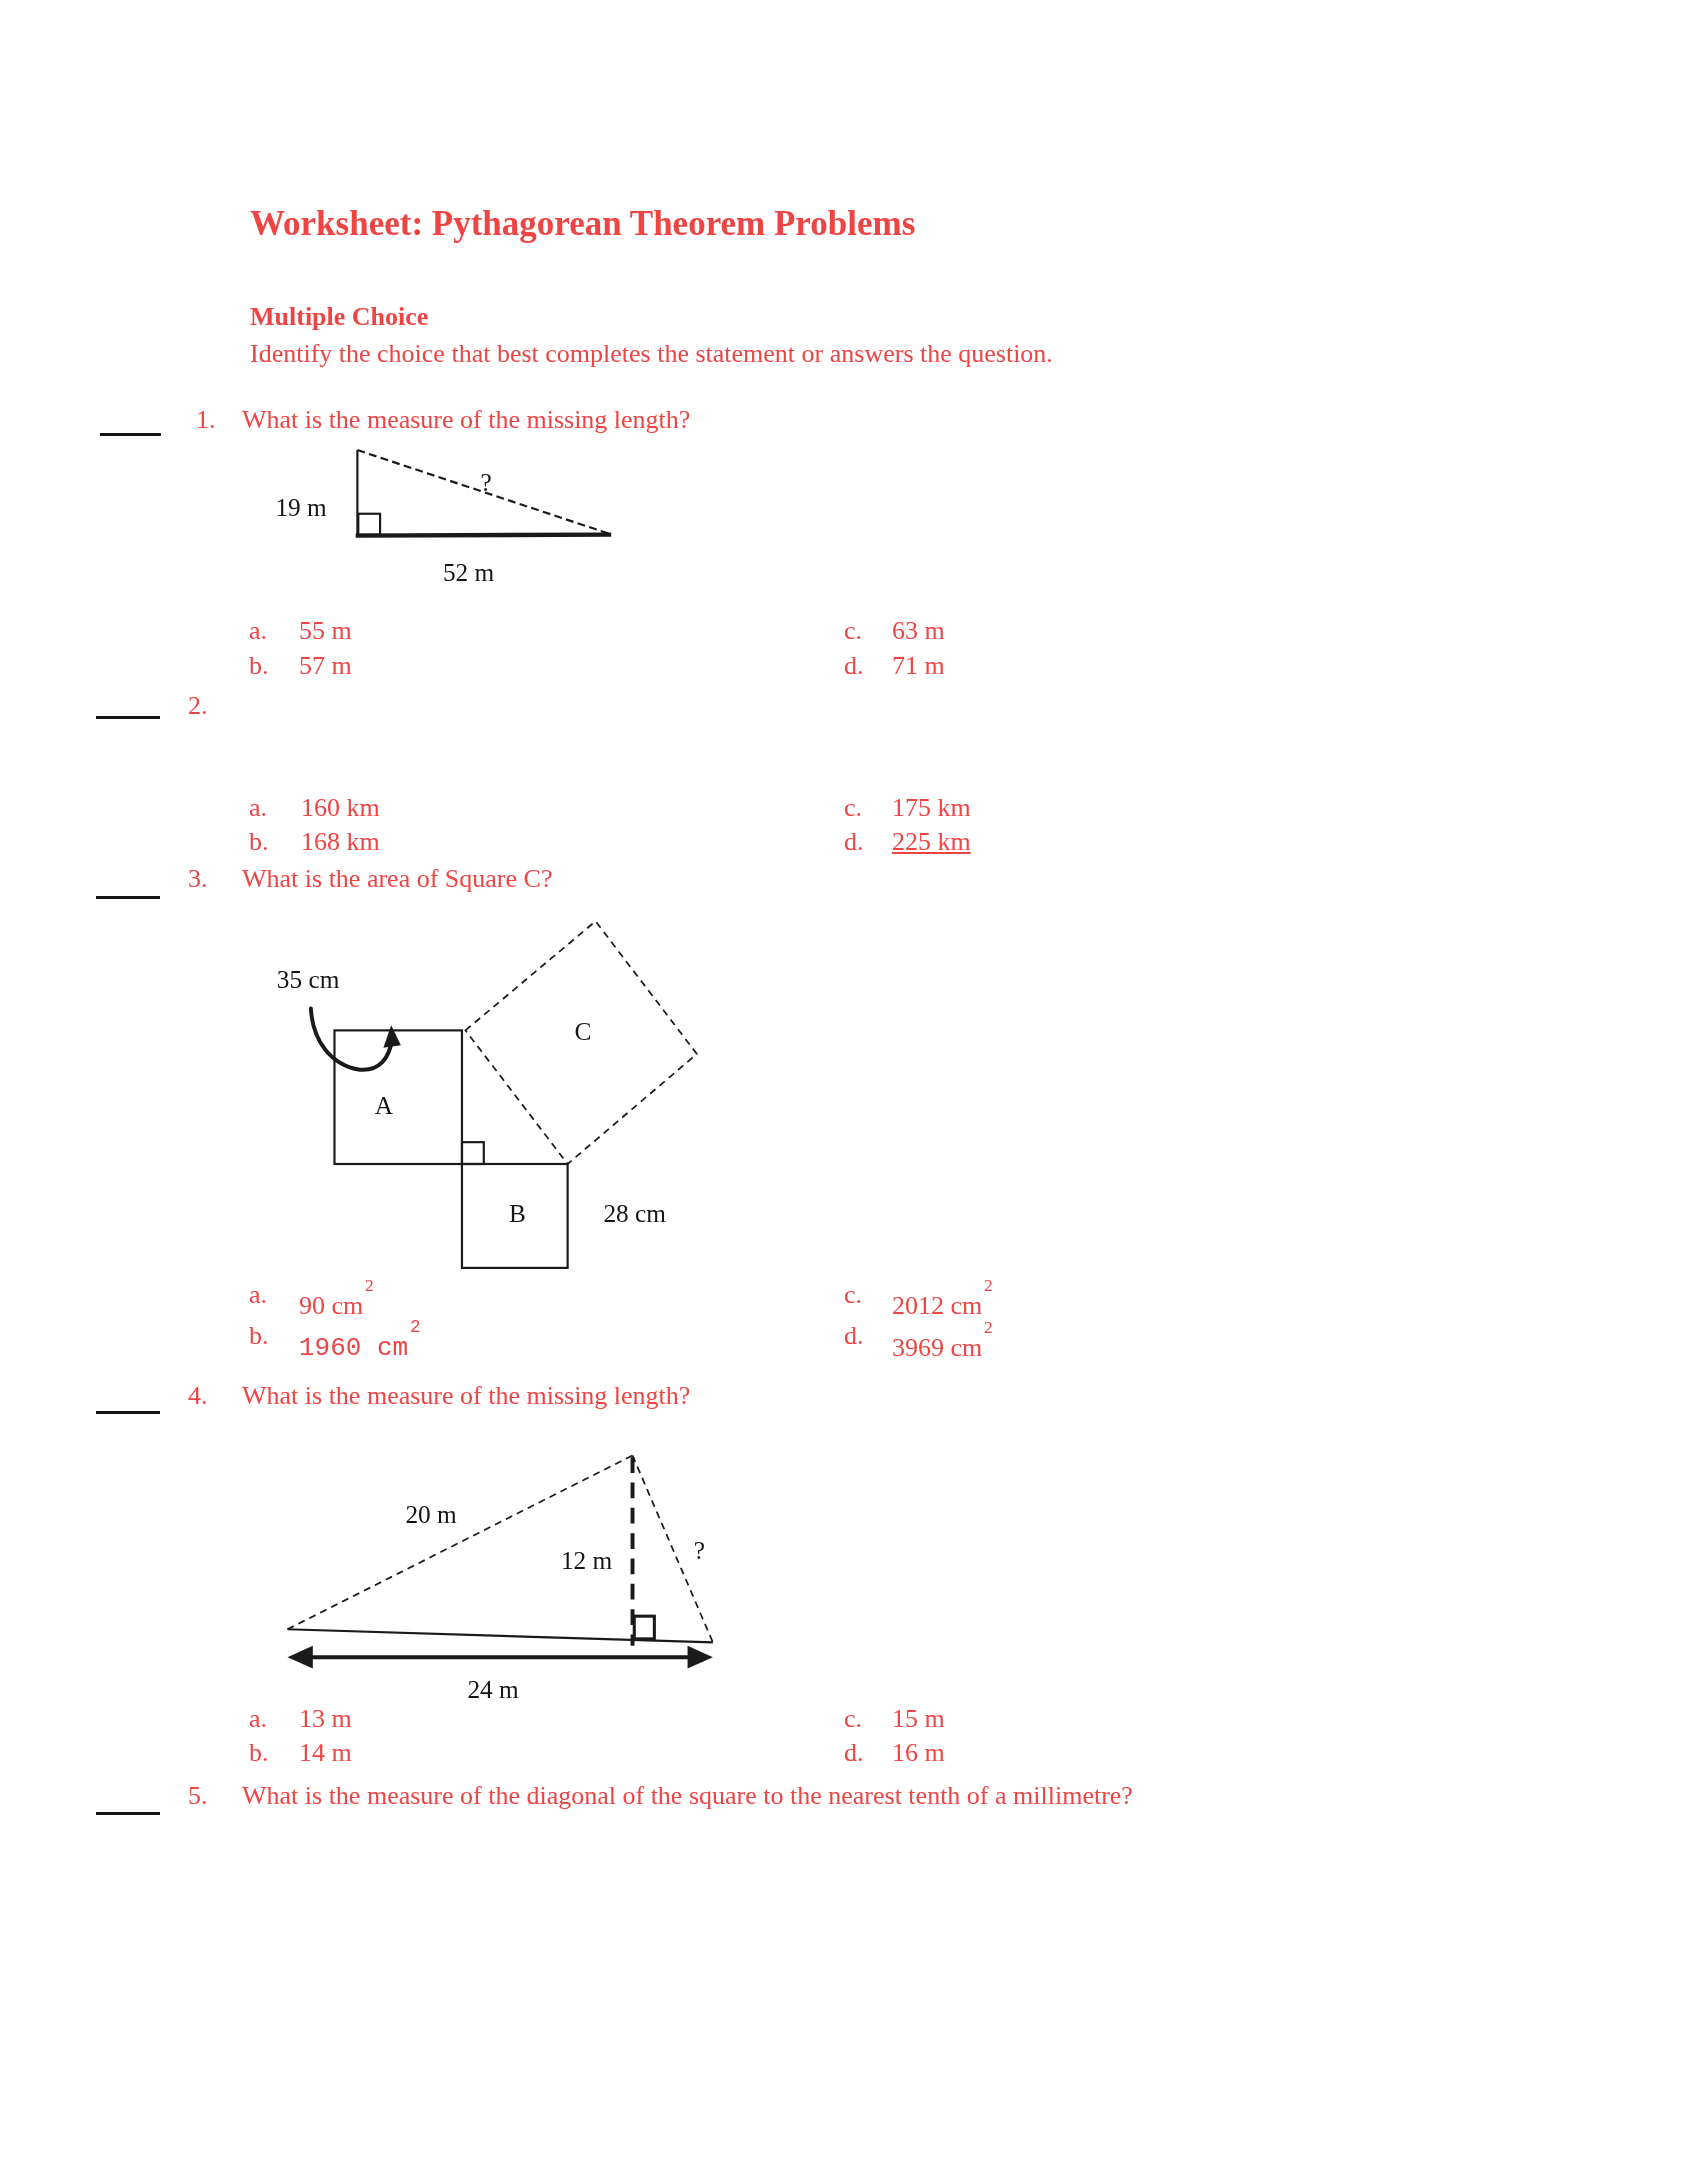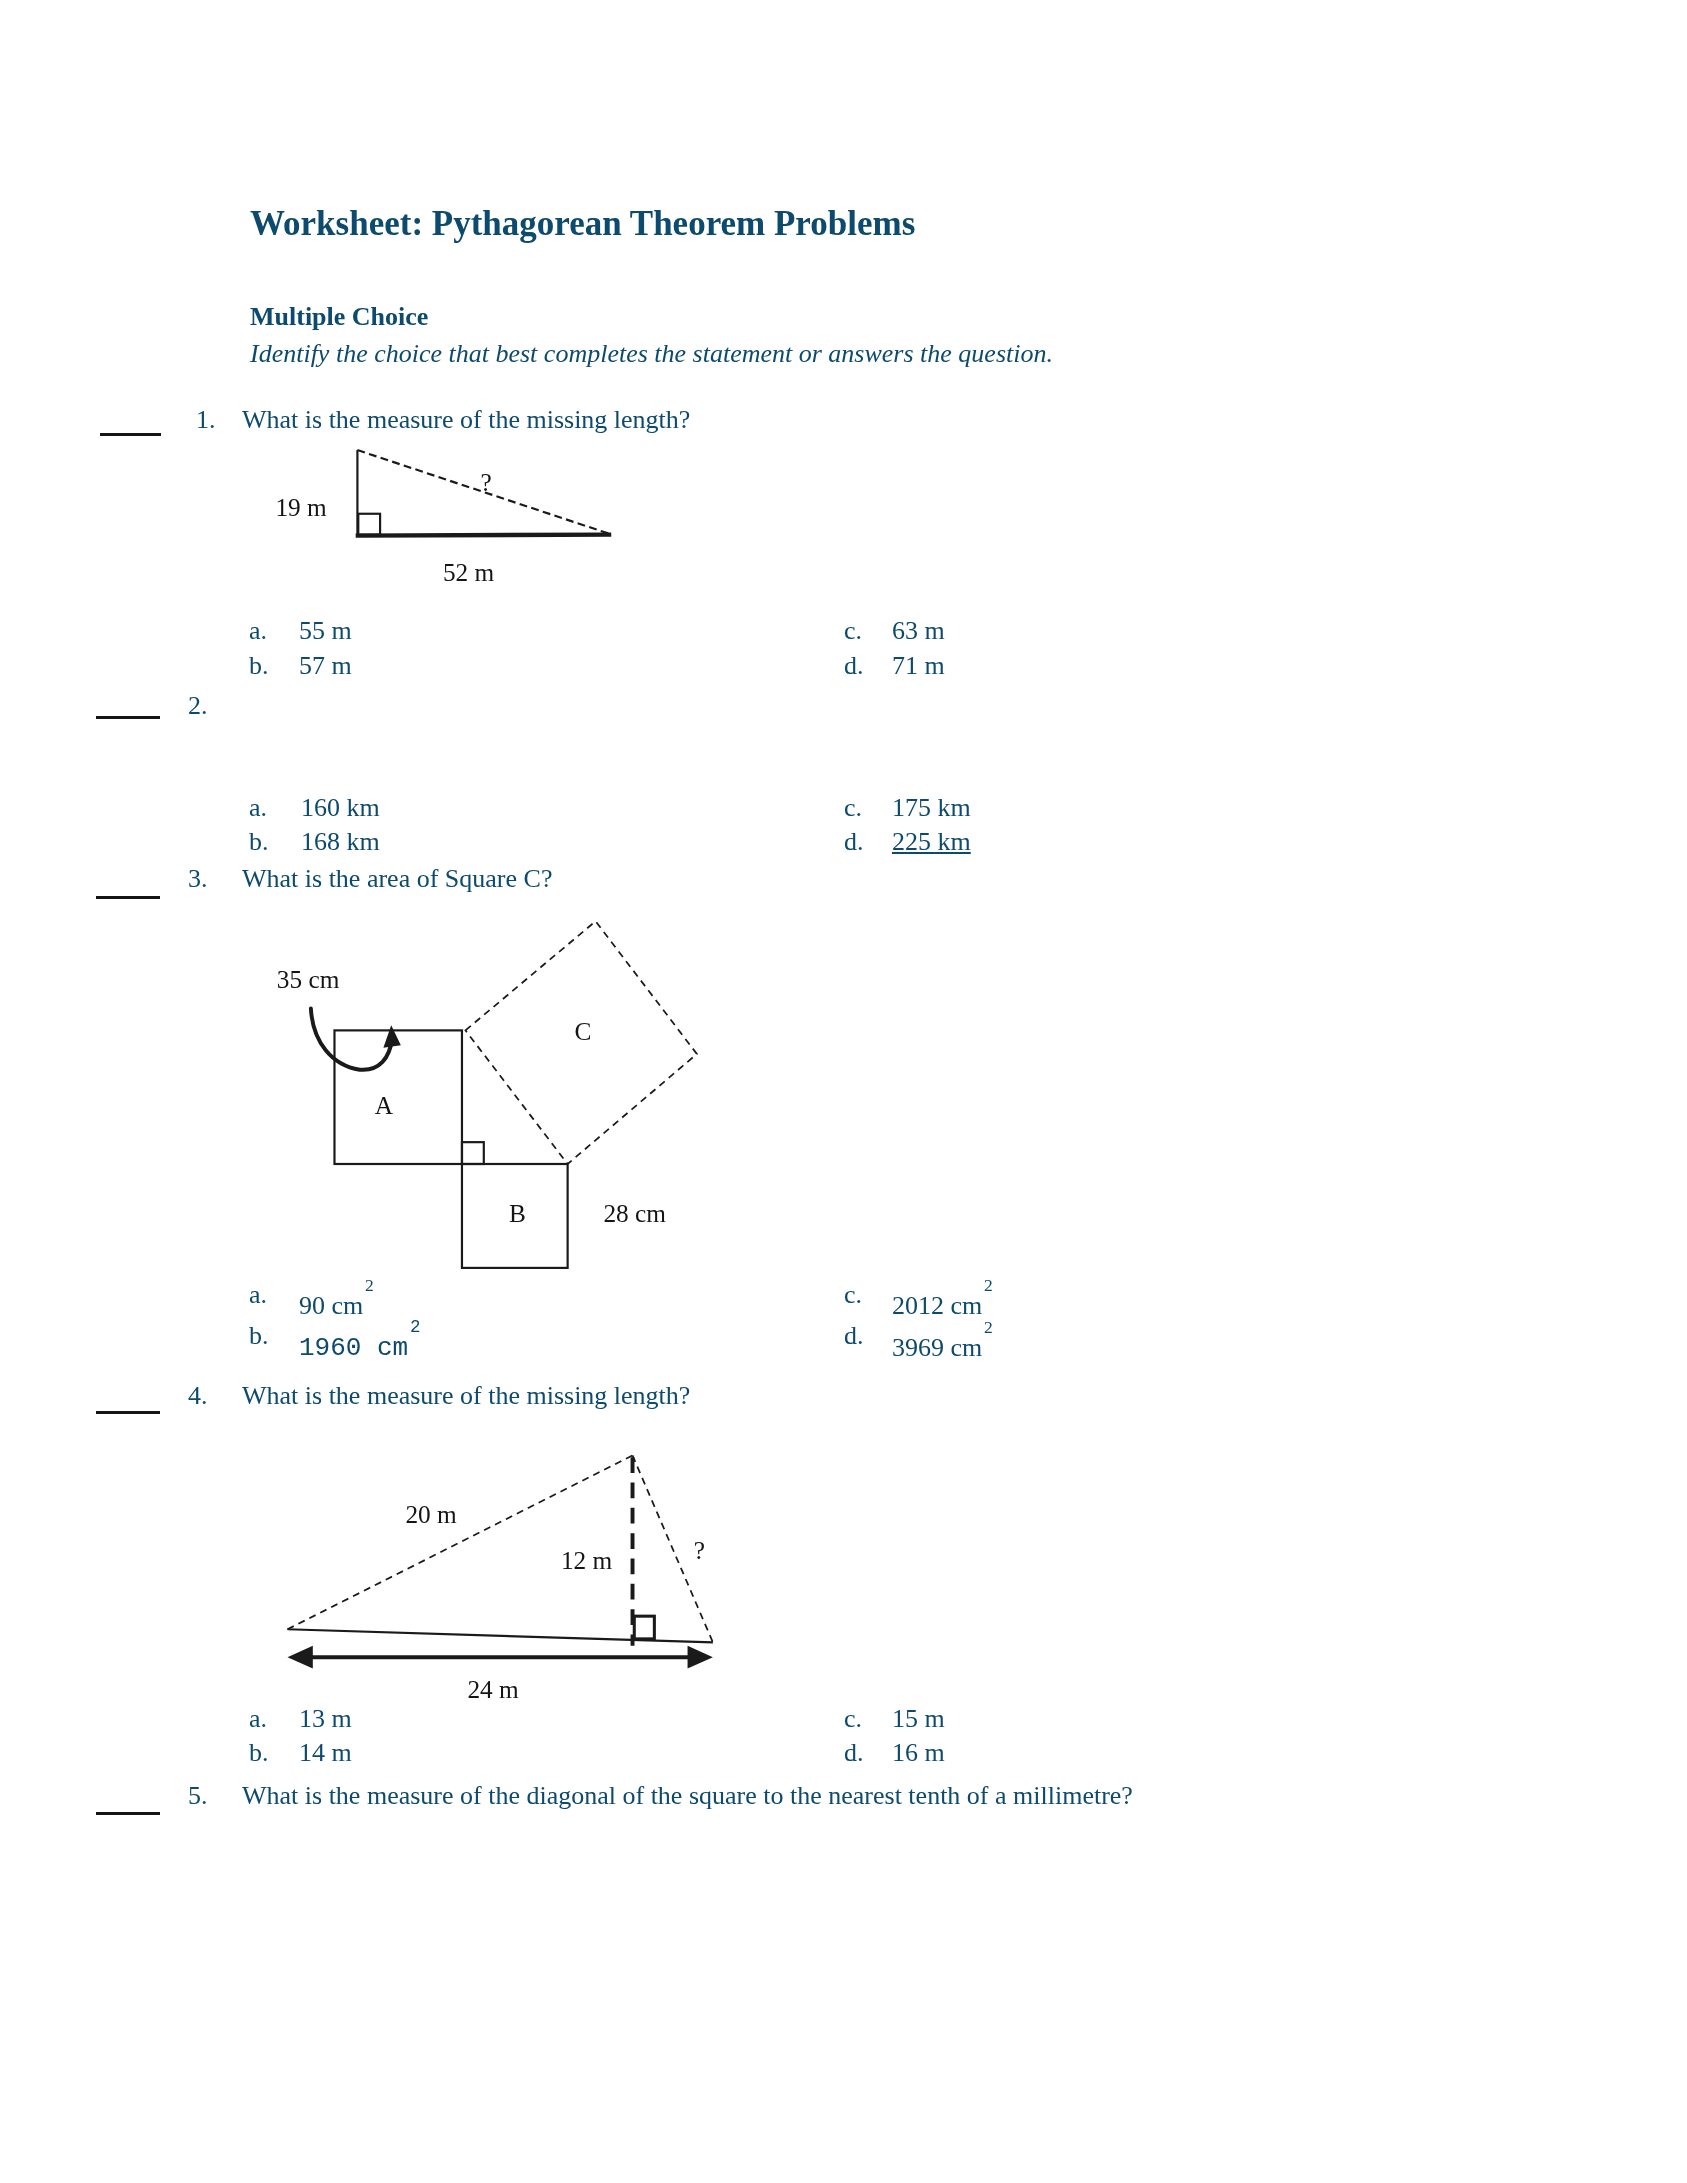--- a/index.html
+++ b/index.html
@@ -1,23 +1,23 @@
 <!DOCTYPE html>
 <html style="font-size:14px"><head>
 <meta charset="utf-8">
 <style>
   html,body { margin:0; padding:0; background:#e8e8e8; }
   .page {
     position:relative; width:1687px; height:2184px; background:#ffffff;
-    font-family:"Liberation Serif", serif; color:#0c4a6e; overflow:hidden;
+    font-family:"Liberation Serif", serif; color:#ef4444; overflow:hidden;
   }
   .abs { position:absolute; }
   .title { font-size:35px; font-weight:bold; letter-spacing:0px; white-space:nowrap; }
   .mc-head { font-size:26px; font-weight:bold; white-space:nowrap; }
-  .mc-instr { font-size:26px; font-style:italic; white-space:nowrap;text-align:center; }
+  .mc-instr { font-size:26px; white-space:nowrap;text-align:center; }
   .qnum { font-size:26px; line-height:35px; }
   .qtext { font-size:26px; line-height:35px; white-space:pre-line; }
   .opt-letter, .opt-text { font-size:26px; white-space:nowrap; }
   sup.sq { font-size:17.5px; position:relative; top:-13px; margin-left:1.7px; }
   .blank { height:2.6px; background:#151515; }
   svg text { font-family:"Liberation Serif", serif; font-size:29px; fill:#151515; }
   svg .shape { stroke:#1a1a1a; fill:none; }
 </style>
 </head>
 <body>

